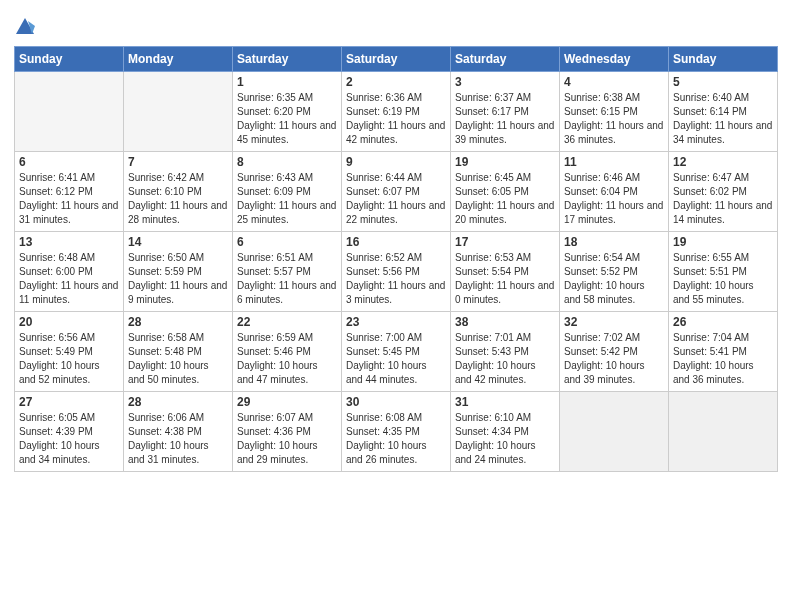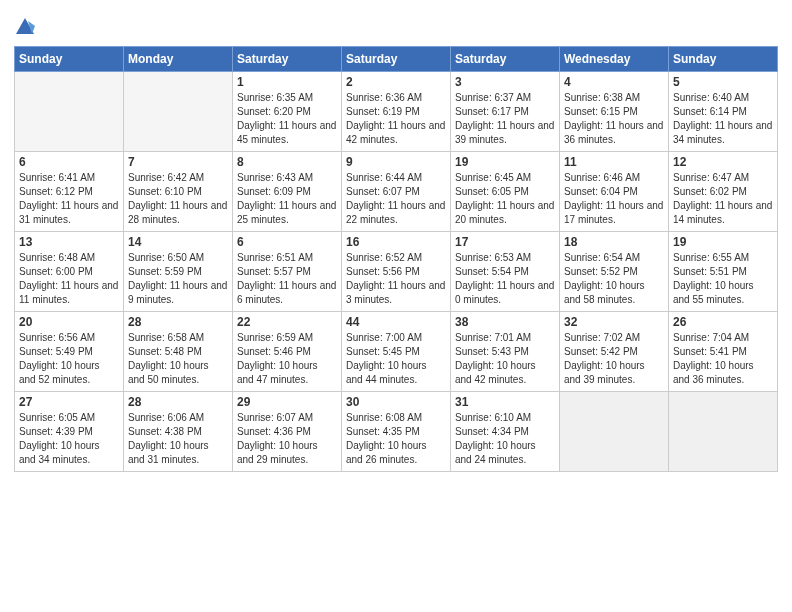--- a/index.html
+++ b/index.html
@@ -229,21 +229,21 @@
           </td>
           <td>
             <span class="day-number">28</span>
             <div class="day-info">Sunrise: 6:58 AM<br>Sunset: 5:48 PM<br>Daylight: 10 hours and 50 minutes.</div>
           </td>
           <td>
             <span class="day-number">22</span>
             <div class="day-info">Sunrise: 6:59 AM<br>Sunset: 5:46 PM<br>Daylight: 10 hours and 47 minutes.</div>
           </td>
           <td>
-            <span class="day-number">44</span>
+            <span class="day-number">23</span>
             <div class="day-info">Sunrise: 7:00 AM<br>Sunset: 5:45 PM<br>Daylight: 10 hours and 44 minutes.</div>
           </td>
           <td>
             <span class="day-number">38</span>
             <div class="day-info">Sunrise: 7:01 AM<br>Sunset: 5:43 PM<br>Daylight: 10 hours and 42 minutes.</div>
           </td>
           <td>
             <span class="day-number">32</span>
             <div class="day-info">Sunrise: 7:02 AM<br>Sunset: 5:42 PM<br>Daylight: 10 hours and 39 minutes.</div>
           </td>

